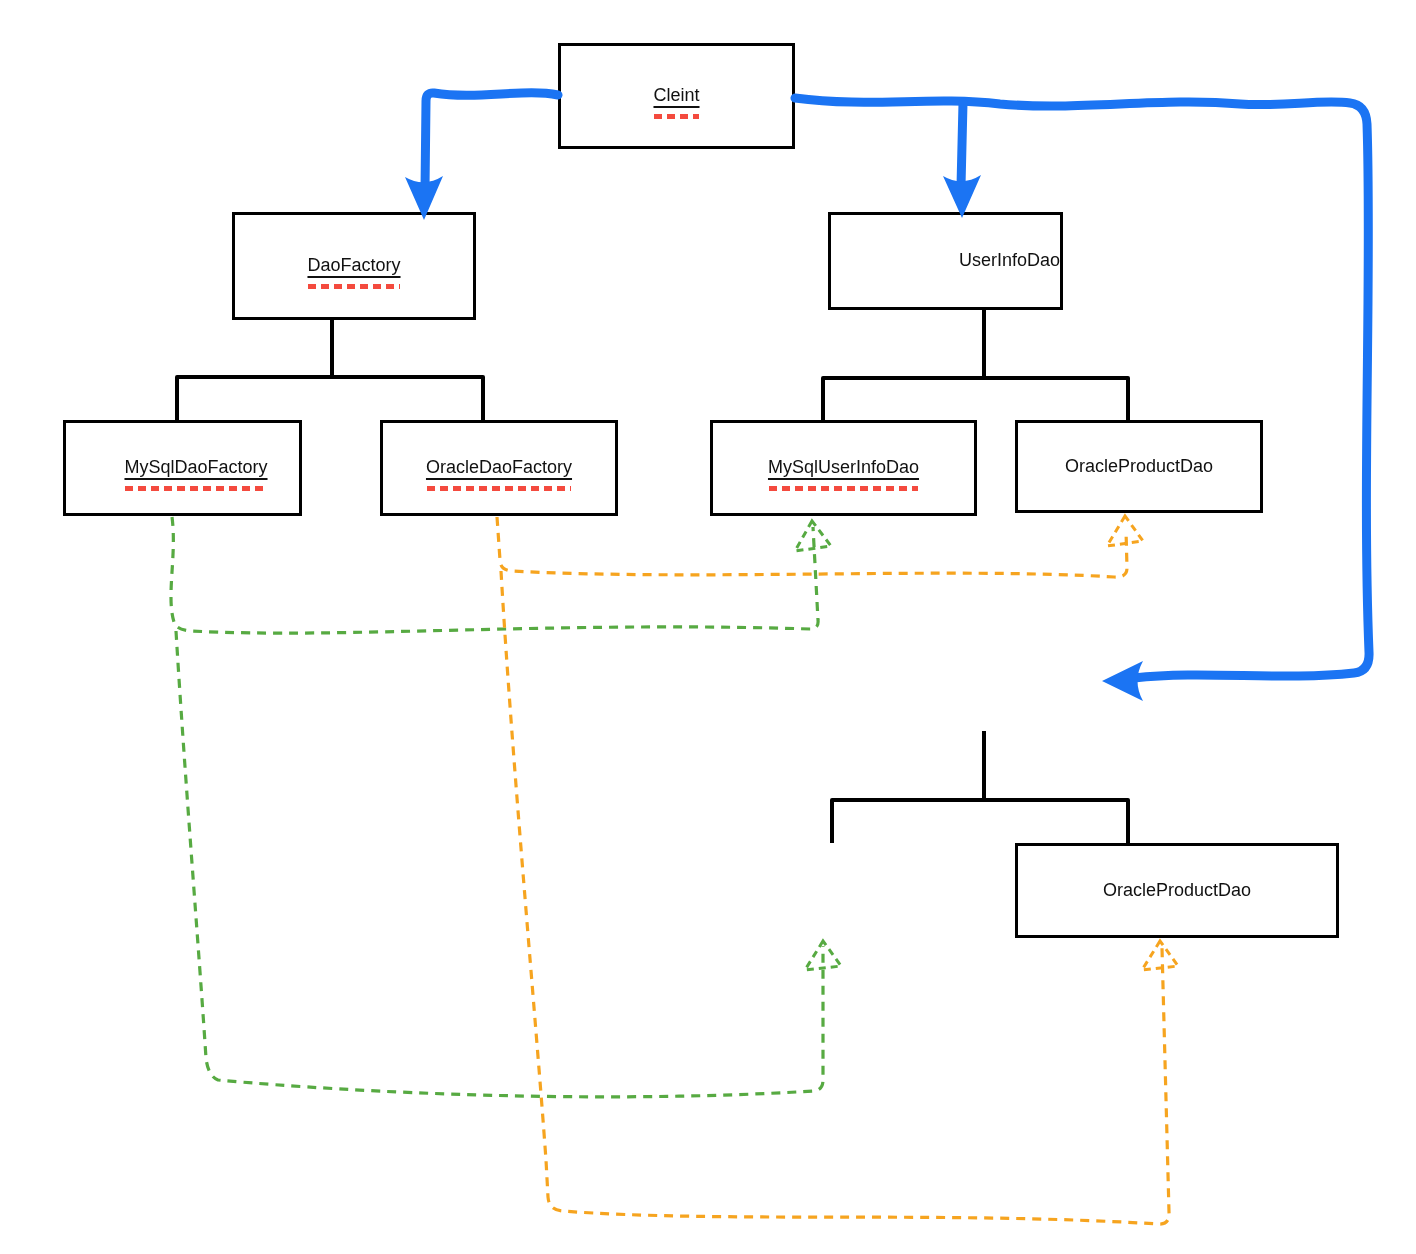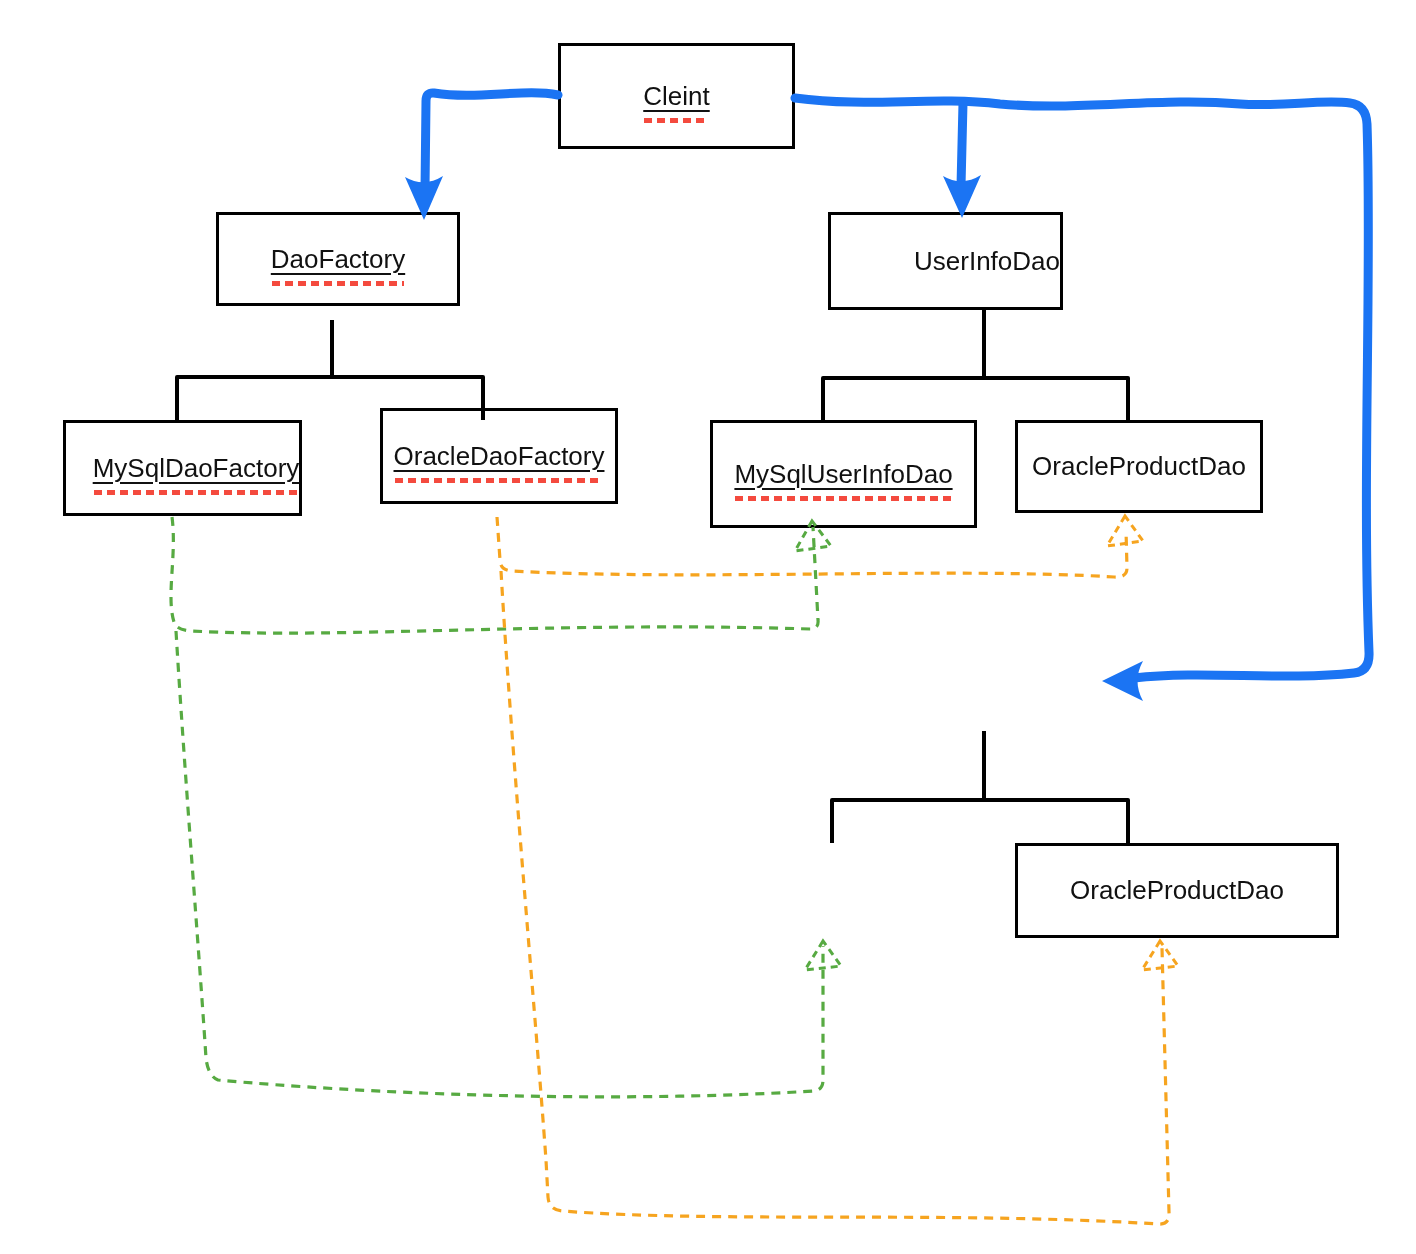--- a/index.html
+++ b/index.html
@@ -20,21 +20,21 @@
     border:3px solid #000000;
     background:#ffffff;
     display:flex;
     align-items:center;
     justify-content:center;
     z-index:1;
   }
   .label{
     position:relative;
     display:inline-block;
-    font-size:26px;
+    font-size:18px;
     color:#111111;
     white-space:nowrap;
     line-height:1.1;
   }
   .misspell{
     text-decoration:underline;
     text-decoration-thickness:2px;
     text-underline-offset:5px;
   }
   .misspell::after{
@@ -79,33 +79,33 @@
   }
 </style>
 </head>
 <body>
 
 <div class="stage">
 
   <div class="node" style="left:558px; top:43px;  width:237px; height:106px;">
     <span class="label misspell">Cleint</span>
   </div>
-  <div class="node" style="left:216px; top:212px; width:244px; height:94px;">
+  <div class="node" style="left:232px; top:212px; width:244px; height:108px;">
     <span class="label misspell">DaoFactory</span>
   </div>
   <div class="node" style="left:828px; top:212px; width:235px; height:98px;justify-content:flex-end;">
     <span class="label">UserInfoDao</span>
   </div>
   <div class="node" style="left:63px;  top:420px; width:239px; height:96px;padding-left:27px;">
     <span class="label misspell">MySqlDaoFactory</span>
   </div>
-  <div class="node" style="left:380px; top:408px; width:238px; height:96px;">
+  <div class="node" style="left:380px; top:420px; width:238px; height:96px;">
     <span class="label misspell">OracleDaoFactory</span>
   </div>
-  <div class="node" style="left:710px; top:420px; width:267px; height:108px;">
+  <div class="node" style="left:710px; top:420px; width:267px; height:96px;">
     <span class="label misspell">MySqlUserInfoDao</span>
   </div>
   <div class="node" style="left:1015px; top:420px; width:248px; height:93px;">
     <span class="label">OracleProductDao</span>
   </div>
   <div class="node" style="left:1015px; top:843px; width:324px; height:95px;">
     <span class="label">OracleProductDao</span>
   </div>
 
   <svg class="wires" width="1416" height="1254" viewBox="0 0 1416 1254">

